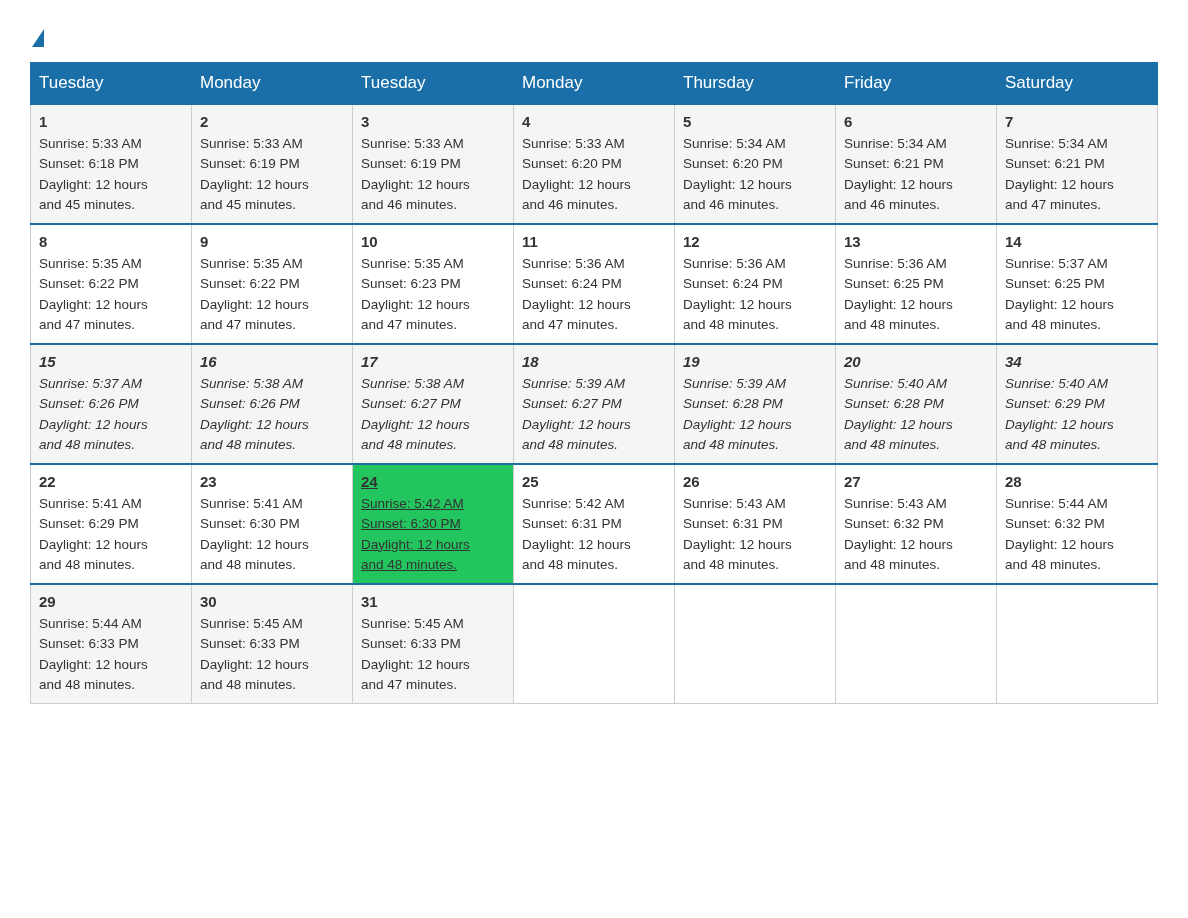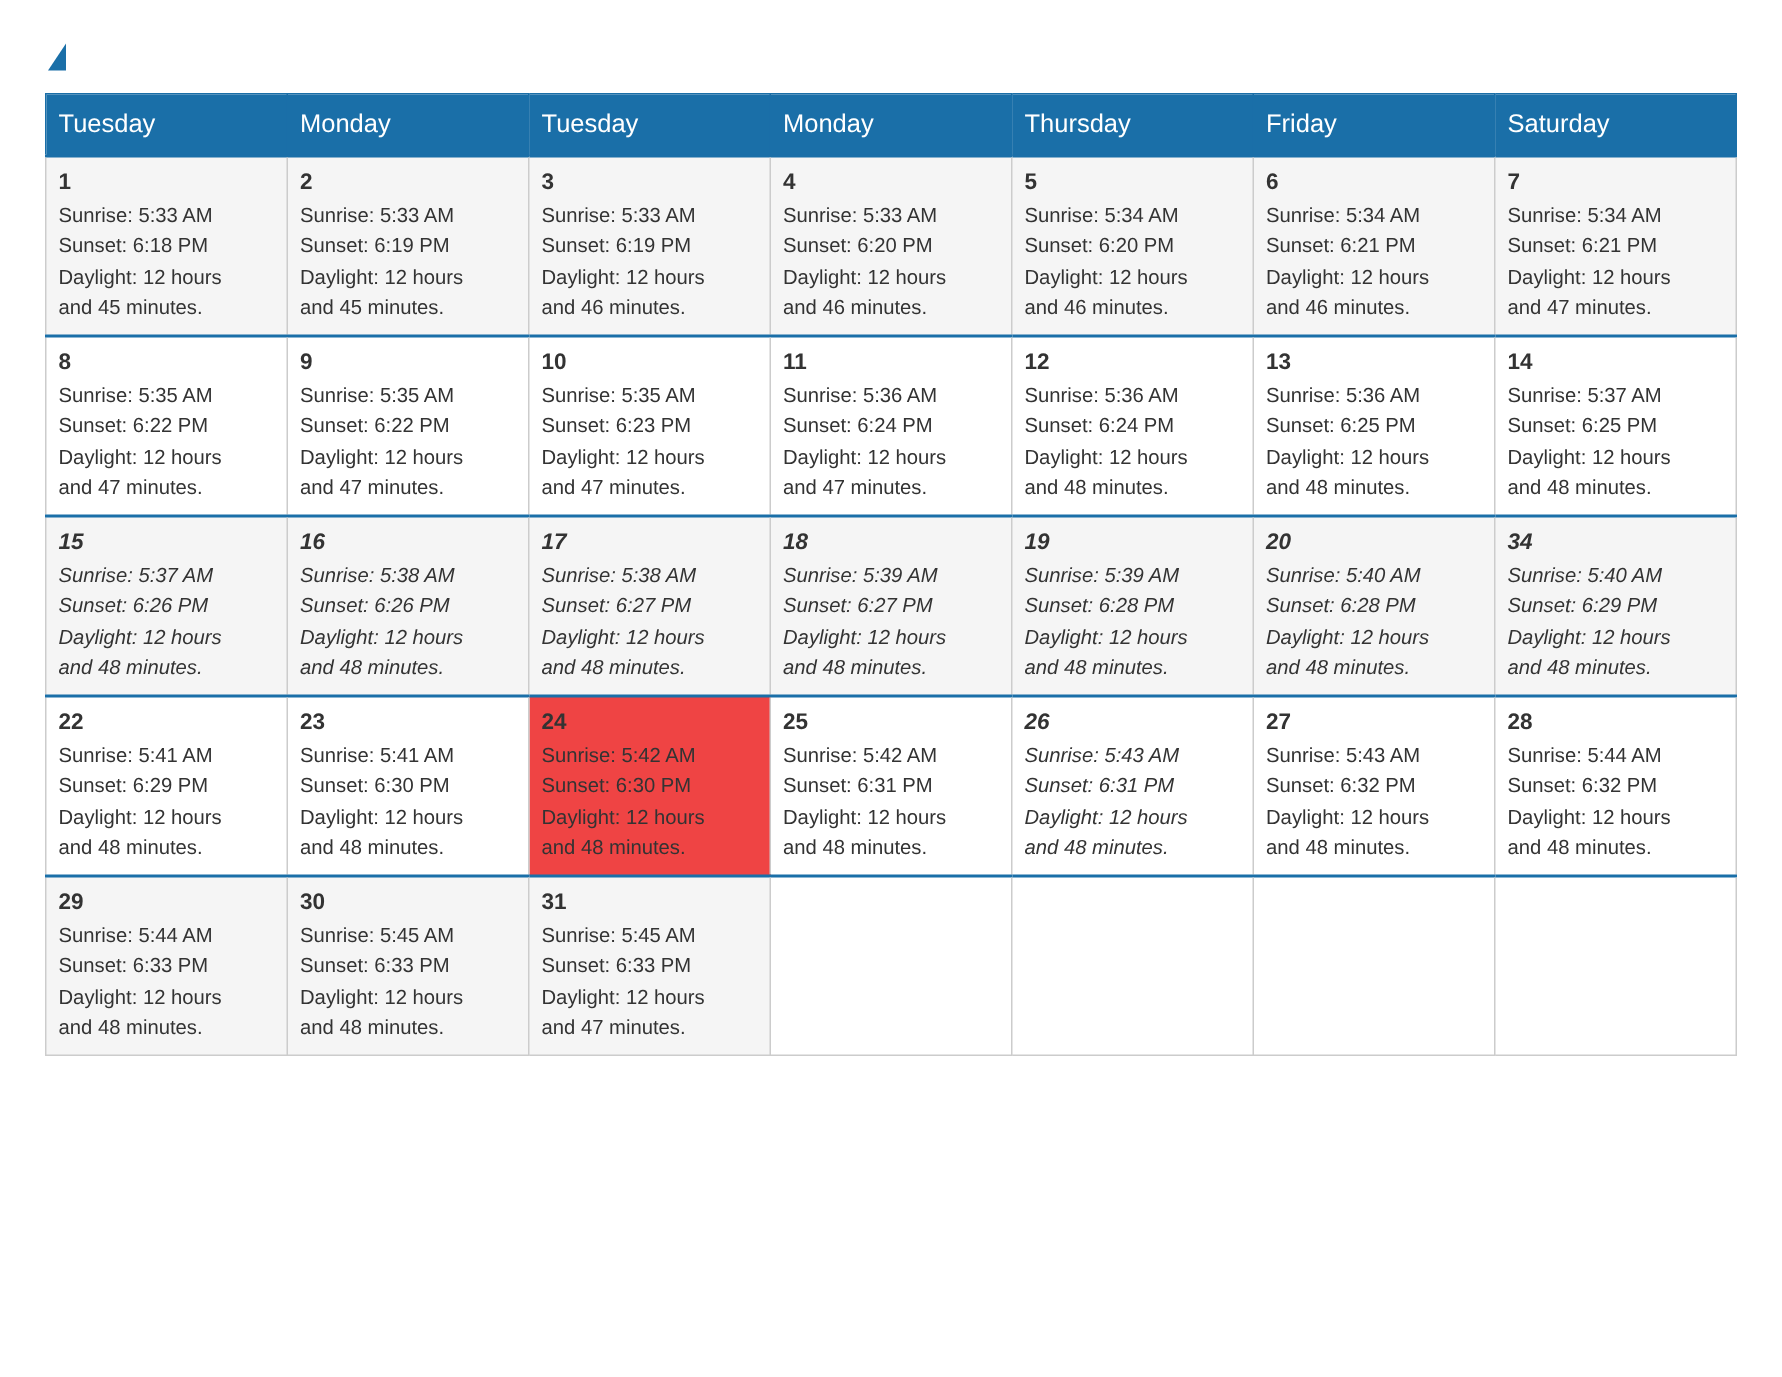--- a/index.html
+++ b/index.html
@@ -226,29 +226,29 @@
       </tr>
       <tr class="week-row">
         <td style="background-color: rgb(255, 255, 255);">
           <div class="day-number">22</div>
           <div class="day-info">Sunrise: 5:41 AM<br>Sunset: 6:29 PM<br>Daylight: 12 hours<br>and 48 minutes.</div>
         </td>
         <td style="background-color: rgb(255, 255, 255);">
           <div class="day-number">23</div>
           <div class="day-info">Sunrise: 5:41 AM<br>Sunset: 6:30 PM<br>Daylight: 12 hours<br>and 48 minutes.</div>
         </td>
-        <td style="background-color: #ef4444;">
+        <td style="background-color: #22c55e; text-decoration: underline;">
           <div class="day-number">24</div>
           <div class="day-info">Sunrise: 5:42 AM<br>Sunset: 6:30 PM<br>Daylight: 12 hours<br>and 48 minutes.</div>
         </td>
         <td style="background-color: rgb(255, 255, 255);">
           <div class="day-number">25</div>
           <div class="day-info">Sunrise: 5:42 AM<br>Sunset: 6:31 PM<br>Daylight: 12 hours<br>and 48 minutes.</div>
         </td>
-        <td style="background-color: rgb(255, 255, 255); font-style: italic;">
+        <td style="background-color: rgb(255, 255, 255);">
           <div class="day-number">26</div>
           <div class="day-info">Sunrise: 5:43 AM<br>Sunset: 6:31 PM<br>Daylight: 12 hours<br>and 48 minutes.</div>
         </td>
         <td style="background-color: rgb(255, 255, 255);">
           <div class="day-number">27</div>
           <div class="day-info">Sunrise: 5:43 AM<br>Sunset: 6:32 PM<br>Daylight: 12 hours<br>and 48 minutes.</div>
         </td>
         <td style="background-color: rgb(255, 255, 255);">
           <div class="day-number">28</div>
           <div class="day-info">Sunrise: 5:44 AM<br>Sunset: 6:32 PM<br>Daylight: 12 hours<br>and 48 minutes.</div>

